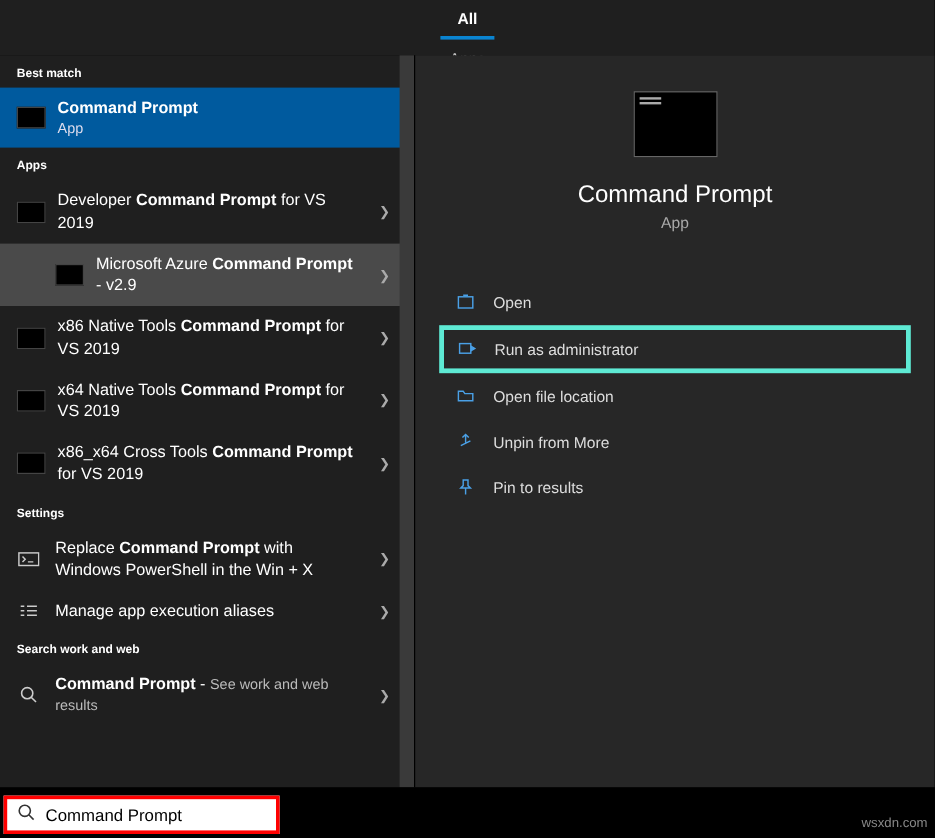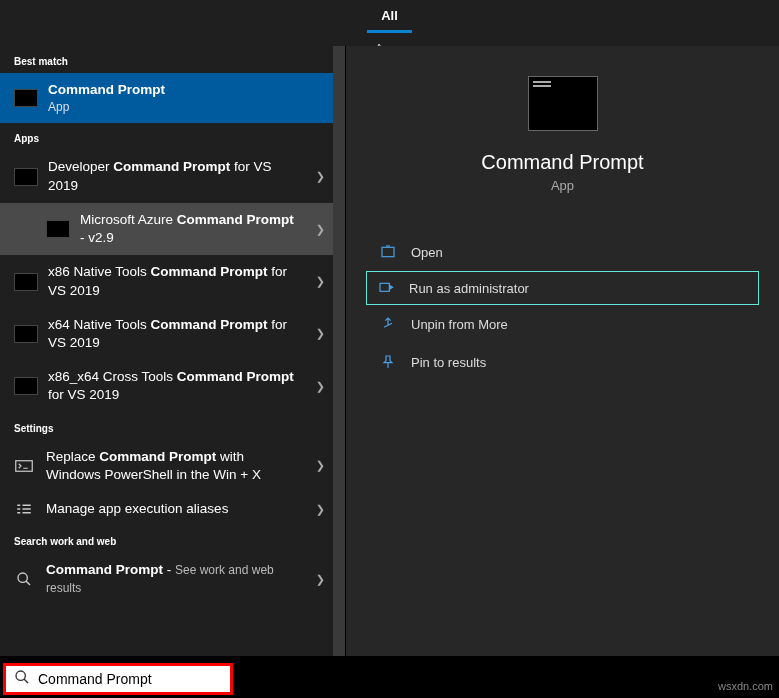--- a/index.html
+++ b/index.html
@@ -23,21 +23,21 @@
   .item.selected .sub { color:#dde; }
   .chevron { color:#aaa; font-size:11px; padding:0 8px; }
   .settings-icon { width:24px; display:flex; justify-content:center; color:#ccc; }
   .right { flex:1; background:#272727; display:flex; flex-direction:column; align-items:center; padding-top:30px; border-left:1px solid #000; }
   .preview-icon { width:70px; height:55px; background:#000; border:1px solid #666; position:relative; }
   .preview-icon::before { content:""; position:absolute; top:4px; left:4px; width:18px; height:2px; background:#aaa; box-shadow:0 4px 0 #aaa; }
   .preview-title { margin-top:20px; font-size:20px; font-weight:400; }
   .preview-sub { font-size:13px; color:#aaa; margin-top:4px; }
   .actions { width:100%; margin-top:40px; padding:0 20px; }
   .action-item { display:flex; align-items:center; gap:14px; padding:8px 10px; font-size:13px; color:#ddd; cursor:pointer; border:3px solid transparent; }
-  .action-item.highlight { border:1px solid #5eead4; }
+  .action-item.highlight { border:4px solid #5eead4; }
   .action-icon { width:18px; display:flex; justify-content:center; color:#4aa0e6; }
   .bottom { position:absolute; left:3px; bottom:3px; width:230px; height:32px; background:#fff; border:3px solid #ff0000; display:flex; align-items:center; gap:8px; padding:0 8px; }
   .bottom input { border:none; outline:none; font-size:14px; width:100%; color:#000; }
   .search-icon { color:#333; }
   .watermark { position:absolute; right:6px; bottom:6px; font-size:11px; color:#888; }
   b { font-weight:600; }
 </style>
 </head>
 <body>
 
@@ -148,20 +148,28 @@
             <svg width="16" height="16" viewBox="0 0 24 24" fill="none" stroke="currentColor" stroke-width="1.8">
               <rect x="3" y="5" width="14" height="12"></rect>
               <path d="M17 8l5 3-5 3" fill="currentColor"></path>
             </svg>
           </div>
         <span>Run as administrator</span>
       </div>
       <div class="action-item">
         <div class="action-icon">
             <svg width="16" height="16" viewBox="0 0 24 24" fill="none" stroke="currentColor" stroke-width="1.8">
+              <path d="M3 6h6l2 3h10v9H3z"></path>
+            </svg>
+          </div>
+        <span>Open file location</span>
+      </div>
+      <div class="action-item">
+        <div class="action-icon">
+            <svg width="16" height="16" viewBox="0 0 24 24" fill="none" stroke="currentColor" stroke-width="1.8">
               <path d="M12 3v10M8 7l4-4 4 4M6 17l12-6"></path>
             </svg>
           </div>
         <span>Unpin from More</span>
       </div>
       <div class="action-item">
         <div class="action-icon">
             <svg width="16" height="16" viewBox="0 0 24 24" fill="none" stroke="currentColor" stroke-width="1.8">
               <path d="M9 3h6v7l3 3H6l3-3zM12 13v8"></path>
             </svg>

